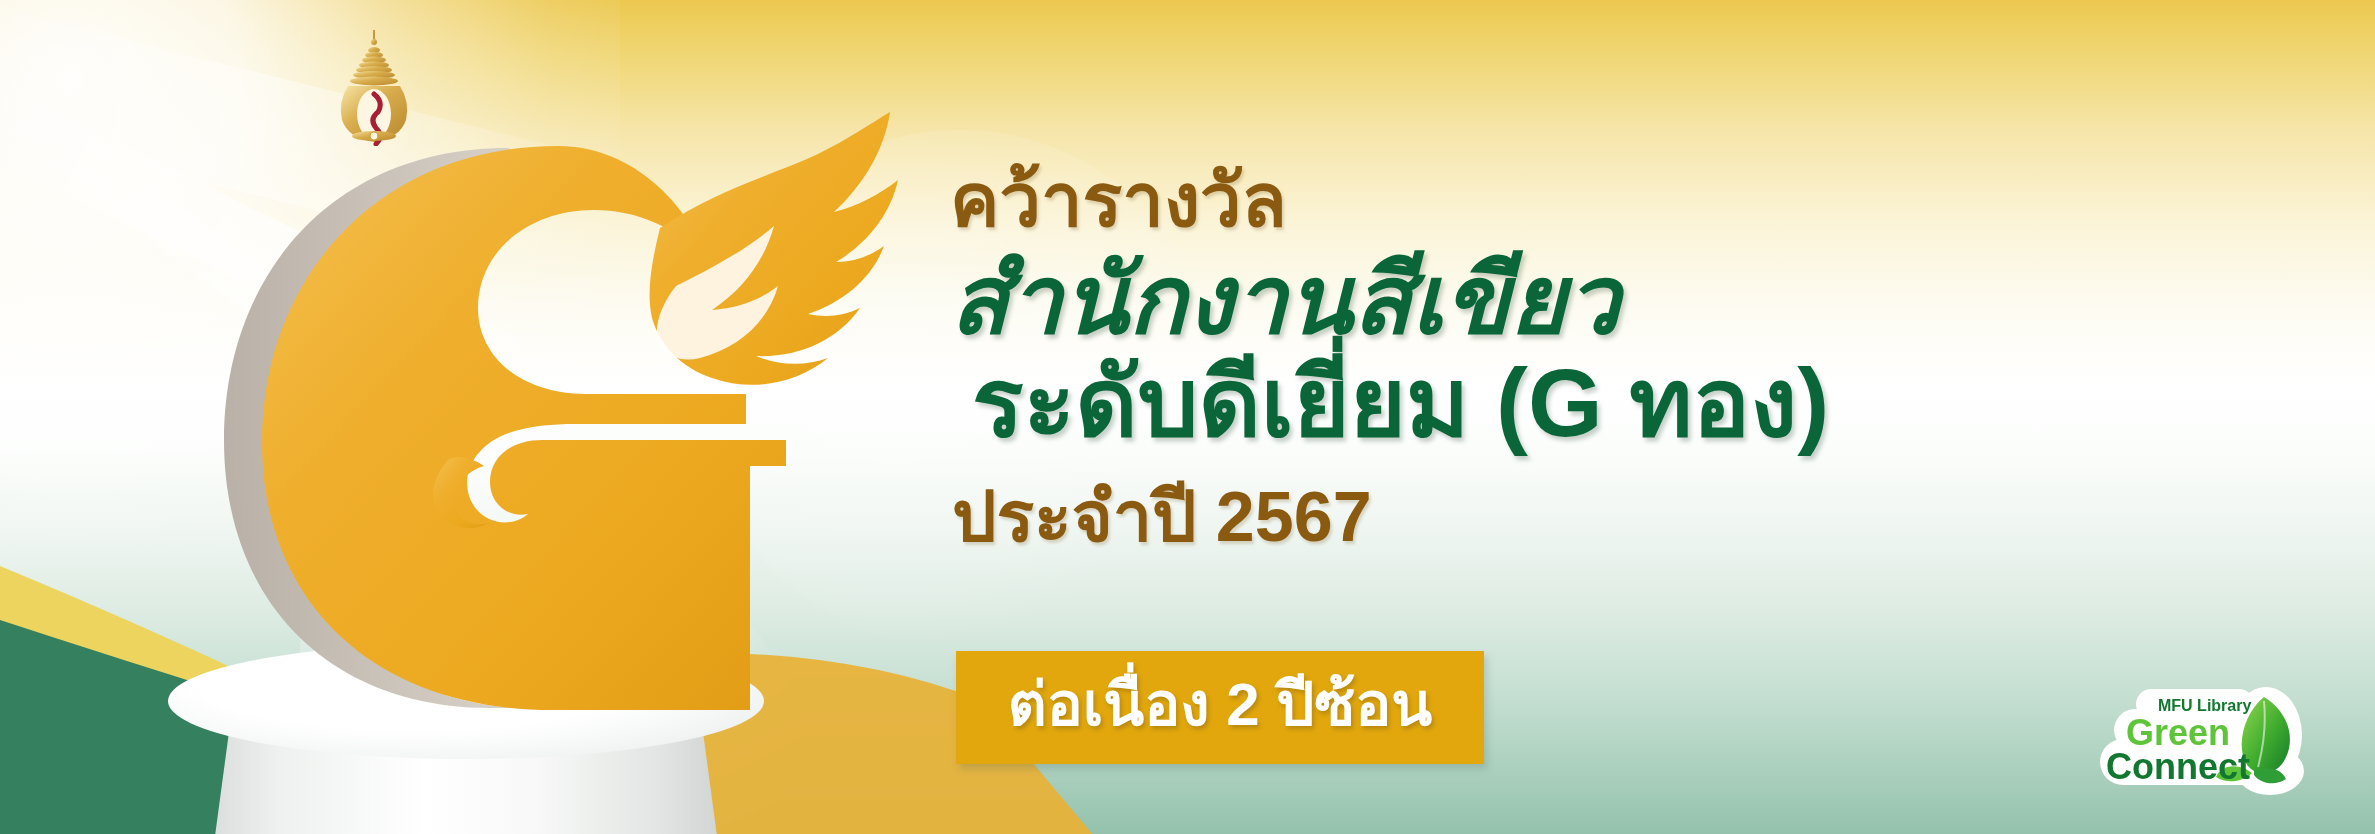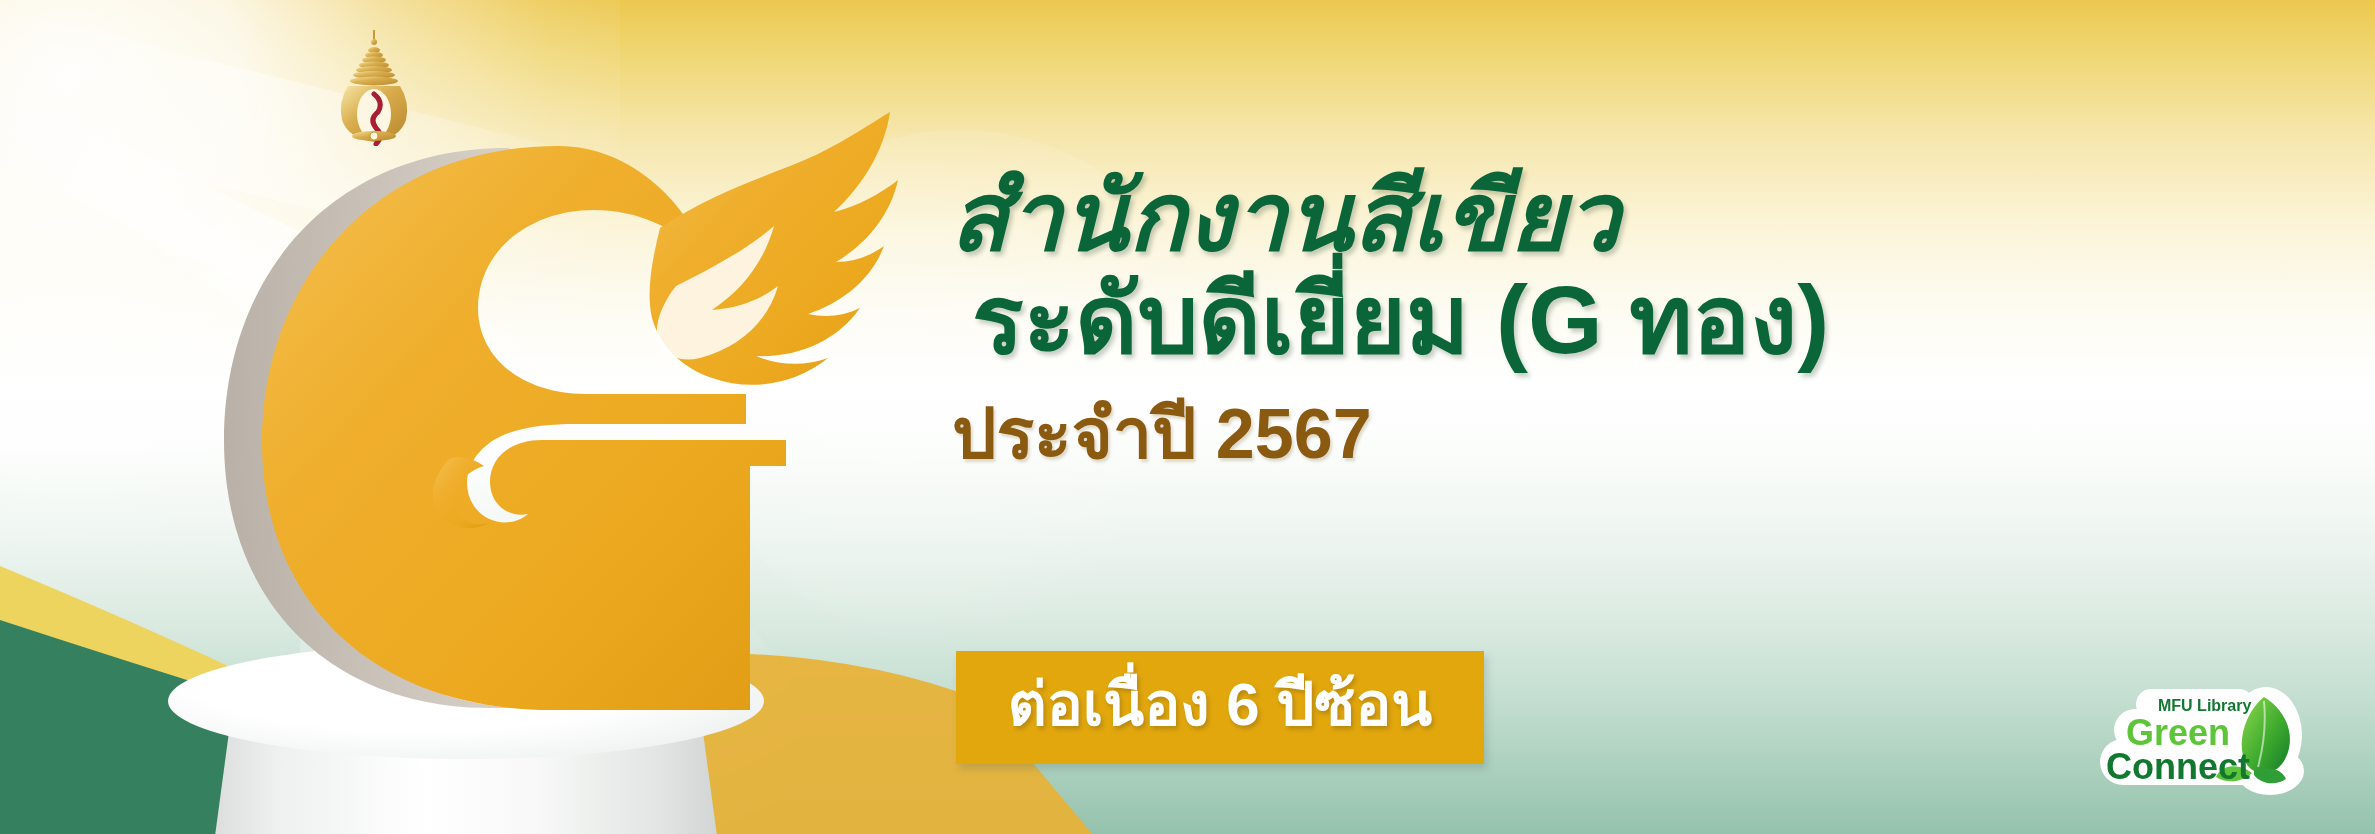--- a/index.html
+++ b/index.html
@@ -275,27 +275,28 @@
       <ellipse cx="44" cy="86" rx="17" ry="25" fill="#fdf6e2"></ellipse>
       <path d="M 44 66 q 10 8 4 18 q -9 7 -2 16 q 8 8 0 16" stroke="#a81f32" stroke-width="5" fill="none" stroke-linecap="round"></path>
       <ellipse cx="44" cy="108" rx="22" ry="5" fill="url(#sealGold)"></ellipse>
       <circle cx="44" cy="108" r="4" fill="#fdf6e2" stroke="#c79a35" stroke-width="1.2"></circle>
     </svg>
 
   </div>
 
 
   <div class="headline">
+    <div class="ln ln-award">คว้ารางวัล</div>
     <div class="ln ln-green1">สำนักงานสีเขียว</div>
     <div class="ln ln-green2">ระดับดีเยี่ยม (G ทอง)</div>
     <div class="ln ln-year">ประจำปี 2567</div>
   </div>
 
   <div class="badge">
-    <span>ต่อเนื่อง 6 ปีซ้อน</span>
+    <span>ต่อเนื่อง 2 ปีซ้อน</span>
   </div>
 
   <div class="green-connect">
     <svg viewBox="0 0 220 120" xmlns="http://www.w3.org/2000/svg">
       <defs>
         <linearGradient id="leafG" x1="0" y1="0" x2="1" y2="1">
           <stop offset="0%" stop-color="#8ed94f"></stop>
           <stop offset="55%" stop-color="#3fab2e"></stop>
           <stop offset="100%" stop-color="#137a2a"></stop>
         </linearGradient>

